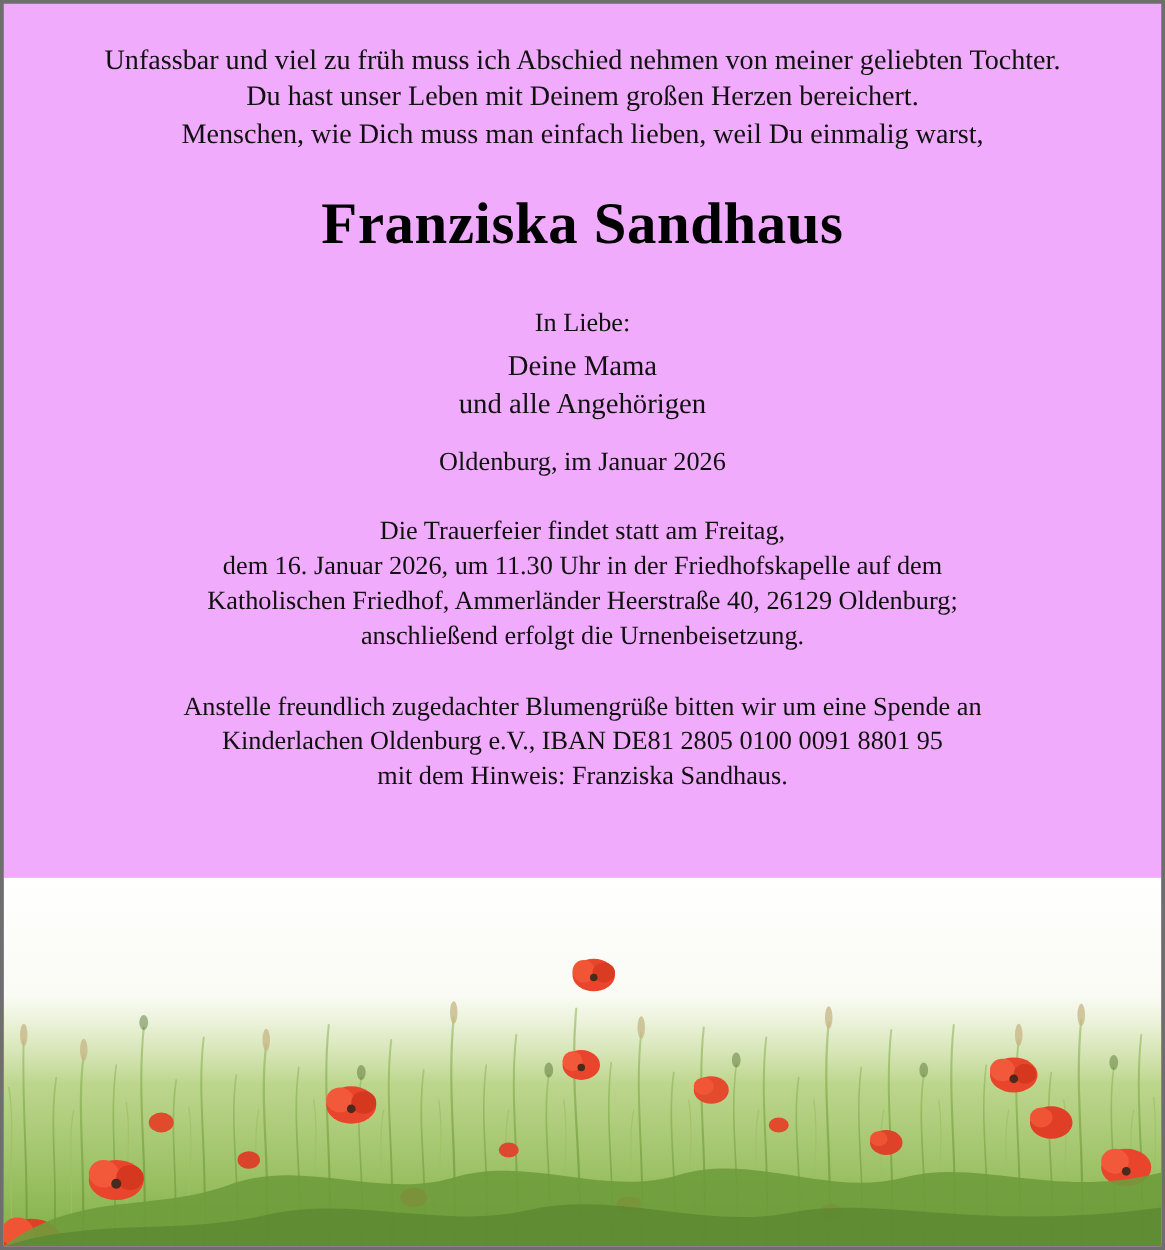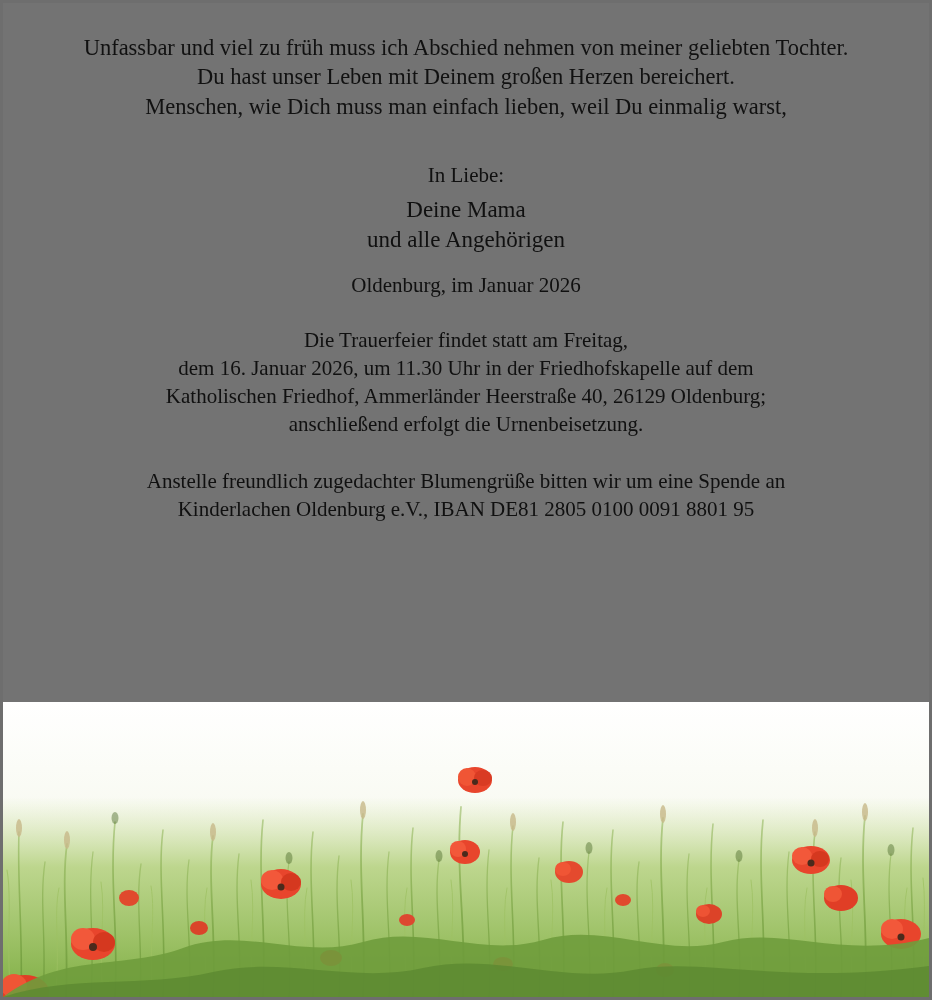--- a/index.html
+++ b/index.html
@@ -12,21 +12,21 @@
     height: 1000px;
     font-family: "Liberation Serif", serif;
     overflow: hidden;
   }
   .obituary {
     position: relative;
     box-sizing: border-box;
     width: 932px;
     height: 1000px;
     border: 3px solid #6e6e6e;
-    background: #737373;
+    background: #f0abfc;
     overflow: hidden;
   }
   .content {
     position: relative;
     z-index: 3;
     padding-top: 30px;
     text-align: center;
     color: #101010;
   }
   .verse {
@@ -87,20 +87,21 @@
 <div class="obituary">
 
   <div class="content">
 
     <div class="verse">
       <span class="vline">Unfassbar und viel zu früh muss ich Abschied nehmen von meiner geliebten Tochter.</span>
       <span class="vline">Du hast unser Leben mit Deinem großen Herzen bereichert.</span>
       <span class="vline">Menschen, wie Dich muss man einfach lieben, weil Du einmalig warst,</span>
     </div>
 
+    <div class="name">Franziska Sandhaus</div>
 
 
     <div class="inliebe">In Liebe:</div>
 
     <div class="family">
       <span class="fline">Deine Mama</span>
       <span class="fline">und alle Angehörigen</span>
     </div>
 
     <div class="place">Oldenburg, im Januar 2026</div>
@@ -108,20 +109,21 @@
     <div class="para">
       <span class="pline">Die Trauerfeier findet statt am Freitag,</span>
       <span class="pline">dem 16. Januar 2026, um 11.30 Uhr in der Friedhofskapelle auf dem</span>
       <span class="pline">Katholischen Friedhof, Ammerländer Heerstraße 40, 26129 Oldenburg;</span>
       <span class="pline">anschließend erfolgt die Urnenbeisetzung.</span>
     </div>
 
     <div class="para">
       <span class="pline">Anstelle freundlich zugedachter Blumengrüße bitten wir um eine Spende an</span>
       <span class="pline">Kinderlachen Oldenburg e.V., IBAN DE81 2805 0100 0091 8801 95</span>
+      <span class="pline">mit dem Hinweis: Franziska Sandhaus.</span>
     </div>
 
 
   </div>
 
   <div class="meadow">
     <svg viewBox="0 0 926 295" preserveAspectRatio="none" xmlns="http://www.w3.org/2000/svg" aria-hidden="true">
       <defs>
         <linearGradient id="skyFade" x1="0" y1="0" x2="0" y2="1">
           <stop offset="0%" stop-color="#ffffff" stop-opacity="1"></stop>

